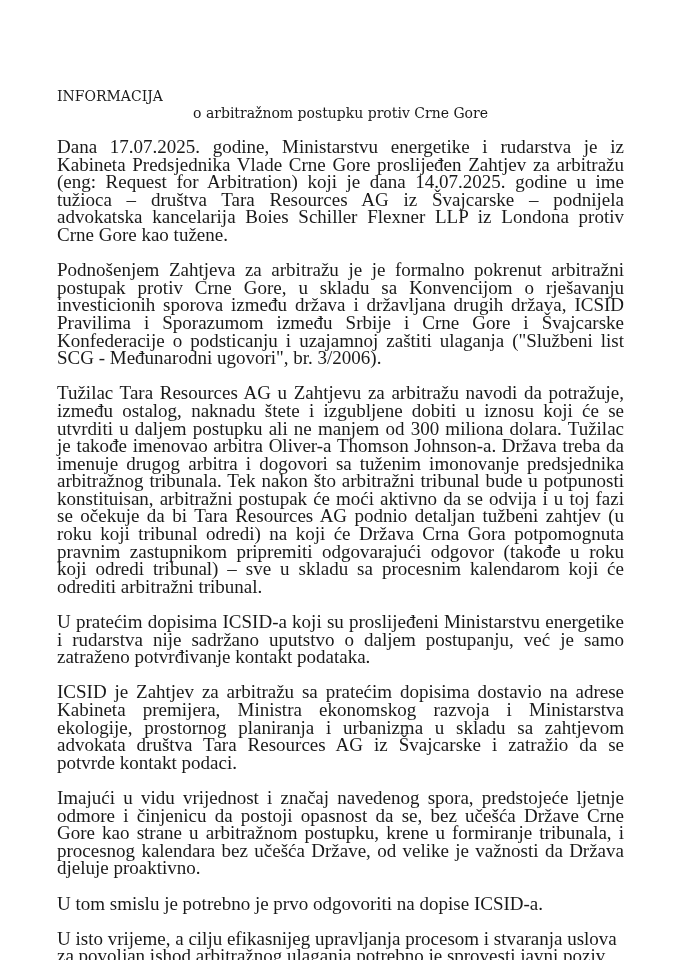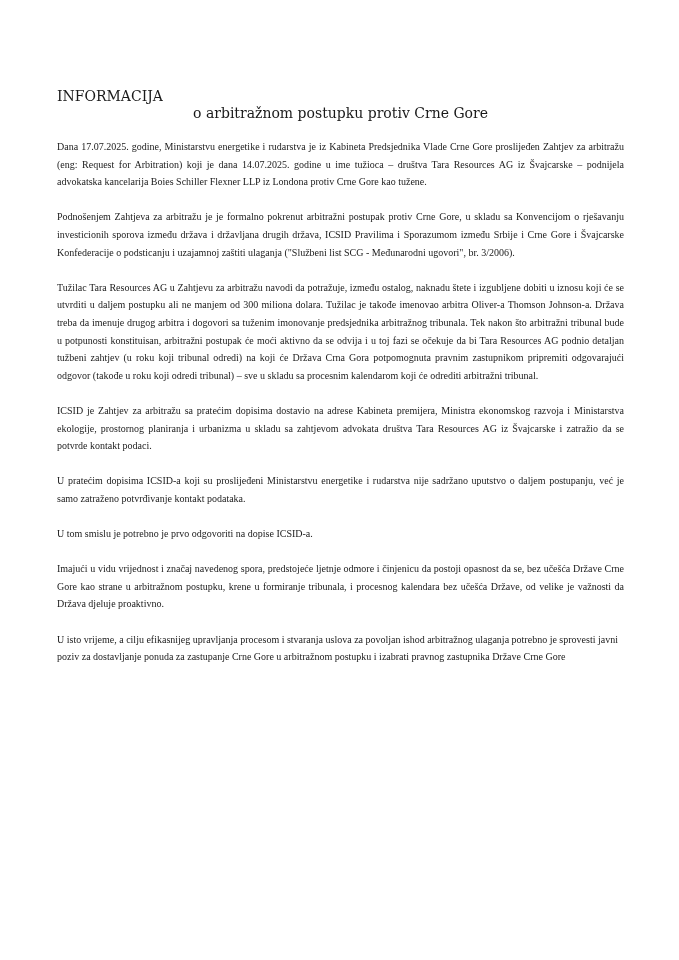--- a/index.html
+++ b/index.html
@@ -27,38 +27,38 @@
       margin: 0;
     }
     .subtitle {
       text-align: center;
       font-size: 14px;
       line-height: 17px;
       margin: 0 0 16px 0;
     }
     .para {
       font-family: "Liberation Serif", "DejaVu Serif", serif;
-      font-size: 10px;
+      font-size: 19px;
       line-height: 17.6px;
       text-align: justify;
       margin: 0 0 17.6px 0;
       letter-spacing: 0;
     }
     .para.last {
       text-align: left;
     }
   </style>
 </head>
 <body>
 
 <div class="page">
   <h1 class="title" style="font-weight:normal;">INFORMACIJA</h1>
   <p class="subtitle">o arbitražnom postupku protiv Crne Gore</p>
 
   <p class="para">Dana 17.07.2025. godine, Ministarstvu energetike i rudarstva je iz Kabineta Predsjednika Vlade Crne Gore proslijeđen Zahtjev za arbitražu (eng: Request for Arbitration) koji je dana 14.07.2025. godine u ime tužioca – društva Tara Resources AG iz Švajcarske – podnijela advokatska kancelarija Boies Schiller Flexner LLP iz Londona protiv Crne Gore kao tužene.</p>
   <p class="para">Podnošenjem Zahtjeva za arbitražu je je formalno pokrenut arbitražni postupak protiv Crne Gore, u skladu sa Konvencijom o rješavanju investicionih sporova između država i državljana drugih država, ICSID Pravilima i Sporazumom između Srbije i Crne Gore i Švajcarske Konfederacije o podsticanju i uzajamnoj zaštiti ulaganja ("Službeni list SCG - Međunarodni ugovori", br. 3/2006).</p>
   <p class="para">Tužilac Tara Resources AG u Zahtjevu za arbitražu navodi da potražuje, između ostalog, naknadu štete i izgubljene dobiti u iznosu koji će se utvrditi u daljem postupku ali ne manjem od 300 miliona dolara. Tužilac je takođe imenovao arbitra Oliver-a Thomson Johnson-a. Država treba da imenuje drugog arbitra i dogovori sa tuženim imonovanje predsjednika arbitražnog tribunala. Tek nakon što arbitražni tribunal bude u potpunosti konstituisan, arbitražni postupak će moći aktivno da se odvija i u toj fazi se očekuje da bi Tara Resources AG podnio detaljan tužbeni zahtjev (u roku koji tribunal odredi) na koji će Država Crna Gora potpomognuta pravnim zastupnikom pripremiti odgovarajući odgovor (takođe u roku koji odredi tribunal) – sve u skladu sa procesnim kalendarom koji će odrediti arbitražni tribunal.</p>
+  <p class="para">U pratećim dopisima ICSID-a koji su proslijeđeni Ministarstvu energetike i rudarstva nije sadržano uputstvo o daljem postupanju, već je samo zatraženo potvrđivanje kontakt podataka.</p>
   <p class="para">ICSID je Zahtjev za arbitražu sa pratećim dopisima dostavio na adrese Kabineta premijera, Ministra ekonomskog razvoja i Ministarstva ekologije, prostornog planiranja i urbanizma u skladu sa zahtjevom advokata društva Tara Resources AG iz Švajcarske i zatražio da se potvrde kontakt podaci.</p>
-  <p class="para">U pratećim dopisima ICSID-a koji su proslijeđeni Ministarstvu energetike i rudarstva nije sadržano uputstvo o daljem postupanju, već je samo zatraženo potvrđivanje kontakt podataka.</p>
+  <p class="para">Imajući u vidu vrijednost i značaj navedenog spora, predstojeće ljetnje odmore i činjenicu da postoji opasnost da se, bez učešća Države Crne Gore kao strane u arbitražnom postupku, krene u formiranje tribunala, i procesnog kalendara bez učešća Države, od velike je važnosti da Država djeluje proaktivno.</p>
   <p class="para">U tom smislu je potrebno je prvo odgovoriti na dopise ICSID-a.</p>
-  <p class="para">Imajući u vidu vrijednost i značaj navedenog spora, predstojeće ljetnje odmore i činjenicu da postoji opasnost da se, bez učešća Države Crne Gore kao strane u arbitražnom postupku, krene u formiranje tribunala, i procesnog kalendara bez učešća Države, od velike je važnosti da Država djeluje proaktivno.</p>
   <p class="para last">U isto vrijeme, a cilju efikasnijeg upravljanja procesom i stvaranja uslova za povoljan ishod arbitražnog ulaganja potrebno je sprovesti javni poziv za dostavljanje ponuda za zastupanje Crne Gore u arbitražnom postupku i izabrati pravnog zastupnika Države Crne Gore</p>
 </div>
 
 </body></html>

